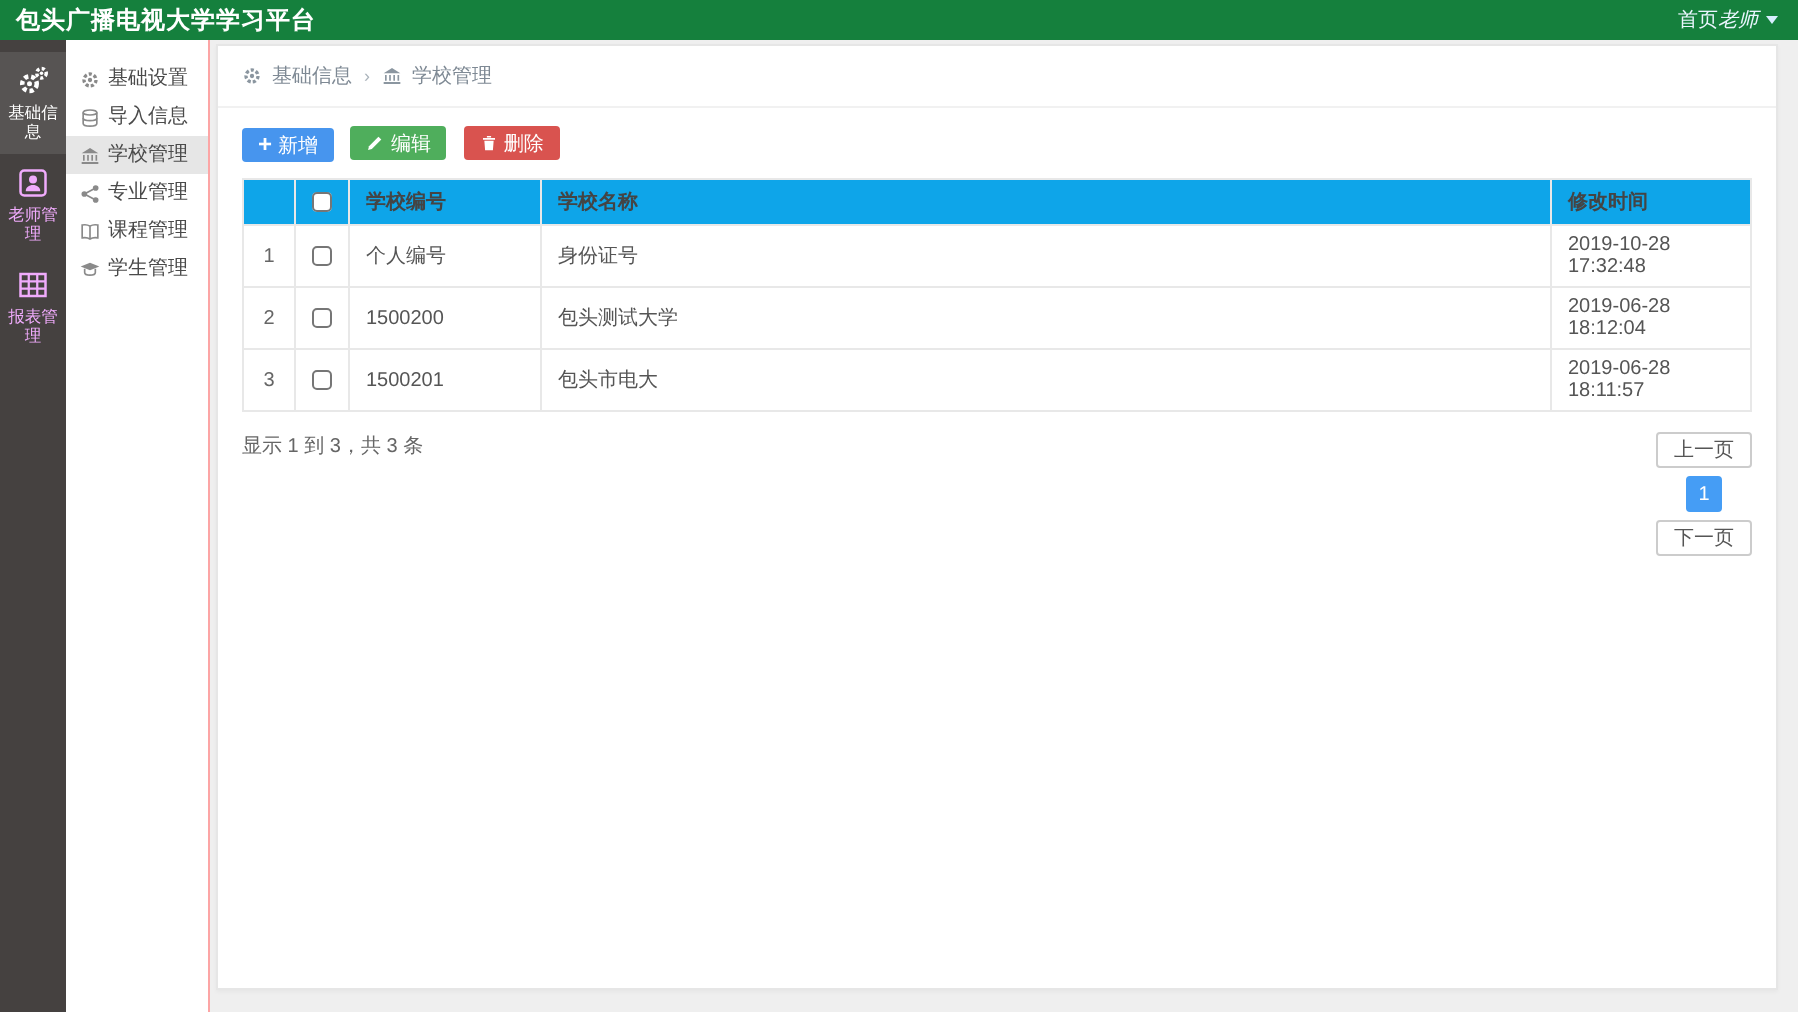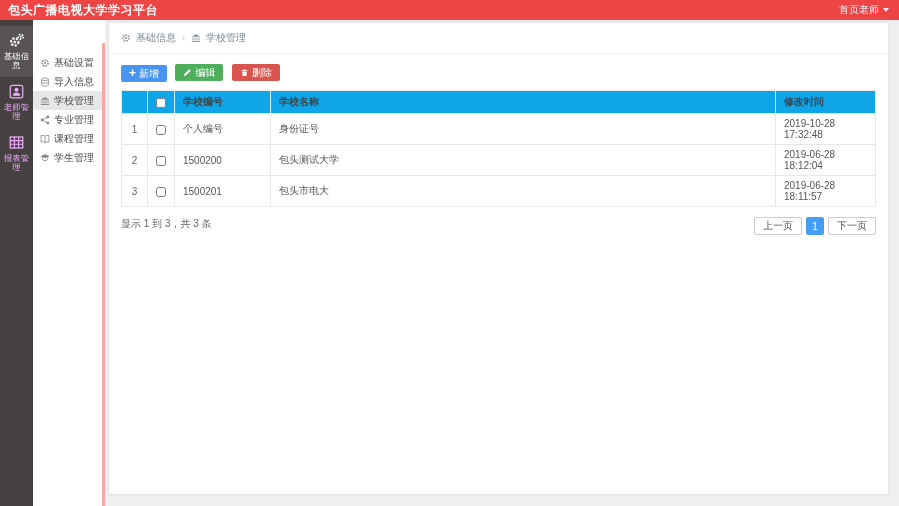--- a/index.html
+++ b/index.html
@@ -1,37 +1,37 @@
 <!DOCTYPE html>
 <html><head>
 <meta charset="utf-8">
 <style>
   html,body{margin:0;padding:0;width:899px;height:506px;overflow:hidden;
     font-family:"Liberation Sans","DejaVu Sans",sans-serif;background:#fff;}
   *{box-sizing:border-box;}
 
   
-  .topbar{position:absolute;left:0;top:0;width:899px;height:20px;background:#ef4444;
+  .topbar{position:absolute;left:0;top:0;width:899px;height:20px;background:#15803d;
     display:flex;align-items:center;justify-content:space-between;padding:0 10px 0 8px;z-index:5;}
   .topbar .title{color:#fff;font-size:12px;font-weight:bold;letter-spacing:.5px;}
   .topbar .right{display:flex;align-items:center;color:#eaf6ff;font-size:10px;}
-  .user-menu{display:flex;align-items:center;gap:4px;cursor:pointer;}
+  .user-menu{display:flex;align-items:center;gap:4px;cursor:pointer;font-style:italic;}
   .caret{width:0;height:0;border-left:3.5px solid transparent;border-right:3.5px solid transparent;
     border-top:4px solid #d7eeff;display:inline-block;}
 
   
   .rail{position:absolute;left:0;top:20px;bottom:0;width:33px;background:#454140;padding-top:6px;}
   .rail-item{padding:7px 0 6px;text-align:center;color:#f0abfc;cursor:pointer;}
   .rail-item .ic{width:15px;height:15px;display:block;margin:0 auto 3px;}
   .rail-item .lbl{font-size:9px;display:block;line-height:10px;transform:scale(.92);}
   .rail-item.active{background:rgba(255,255,255,.10);color:#fff;}
 
   
   .submenu{position:absolute;left:33px;top:20px;bottom:0;width:72px;background:#fff;
-    border-right:3px solid #fca5a5;padding-top:10px;margin-top:23px;}
+    border-right:1px solid #fca5a5;padding-top:10px;}
   .sub-item{height:19px;line-height:19px;font-size:10px;color:#4a4a4a;padding-left:7px;
     display:flex;align-items:center;gap:4px;cursor:pointer;white-space:nowrap;}
   .sub-item .ic{width:10px;height:10px;color:#8a8a8a;flex:0 0 auto;}
   .sub-item.active{background:#e6e6e6;}
 
   
   .main{position:absolute;left:105px;top:20px;right:0;bottom:0;background:#efefef;}
   .card{position:absolute;left:3px;right:10px;top:2px;bottom:11px;background:#fff;
     border:1px solid #e6e6e6;box-shadow:0 1px 2px rgba(0,0,0,.04);}
   .card-header{padding:8px 12px;border-bottom:1px solid #f1f1f1;}
@@ -56,21 +56,21 @@
   .grid th{background:#0ea5e9;color:#444;font-weight:bold;}
   .col-idx{width:26px;text-align:center!important;color:#666;}
   .col-chk{width:24px;text-align:center!important;}
   .col-code{width:96px;}
   .col-time{width:100px;}
   .grid input[type=checkbox]{width:10px;height:10px;margin:0;vertical-align:middle;}
 
   
   .table-footer{display:flex;justify-content:space-between;align-items:flex-start;margin-top:10px;}
   .summary{font-size:10px;color:#666;}
-  .pager{display:flex;align-items:center;gap:4px;}
+  .pager{display:flex;align-items:center;gap:4px;flex-direction:column;}
   .page-btn{height:18px;padding:0 8px;border:1px solid #ccc;background:#fff;color:#555;
     font-size:10px;font-family:inherit;border-radius:2px;cursor:pointer;display:inline-flex;align-items:center;}
   .page-num{height:18px;min-width:18px;padding:0 5px;border:1px solid #459df5;background:#459df5;
     color:#fff;font-size:10px;border-radius:2px;display:inline-flex;align-items:center;justify-content:center;cursor:pointer;}
 
   .ic{display:inline-block;flex:0 0 auto;}
   .ic svg{width:100%;height:100%;display:block;}
 </style>
 </head>
 <body>

